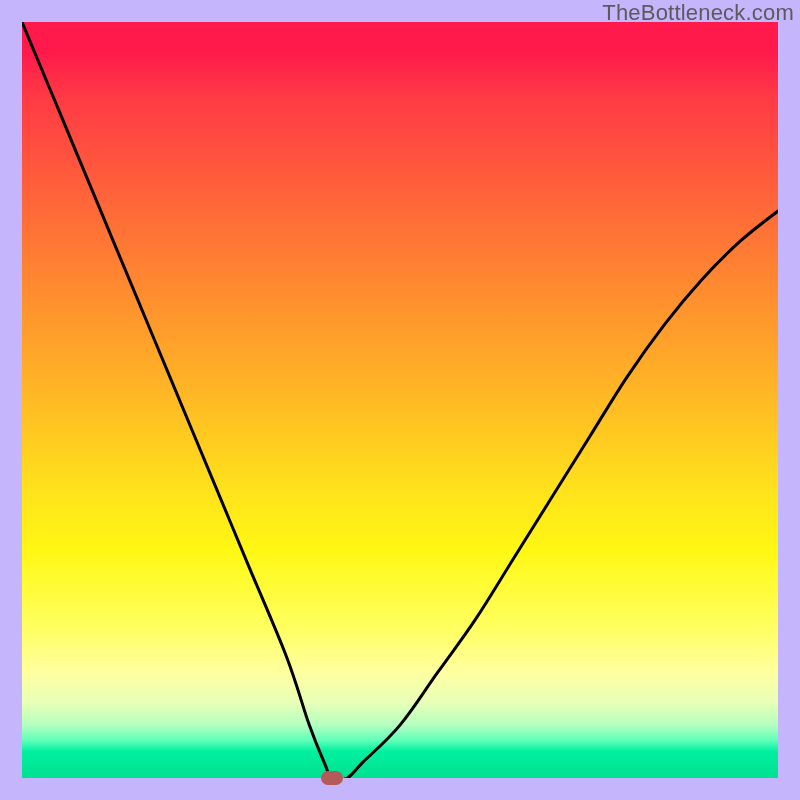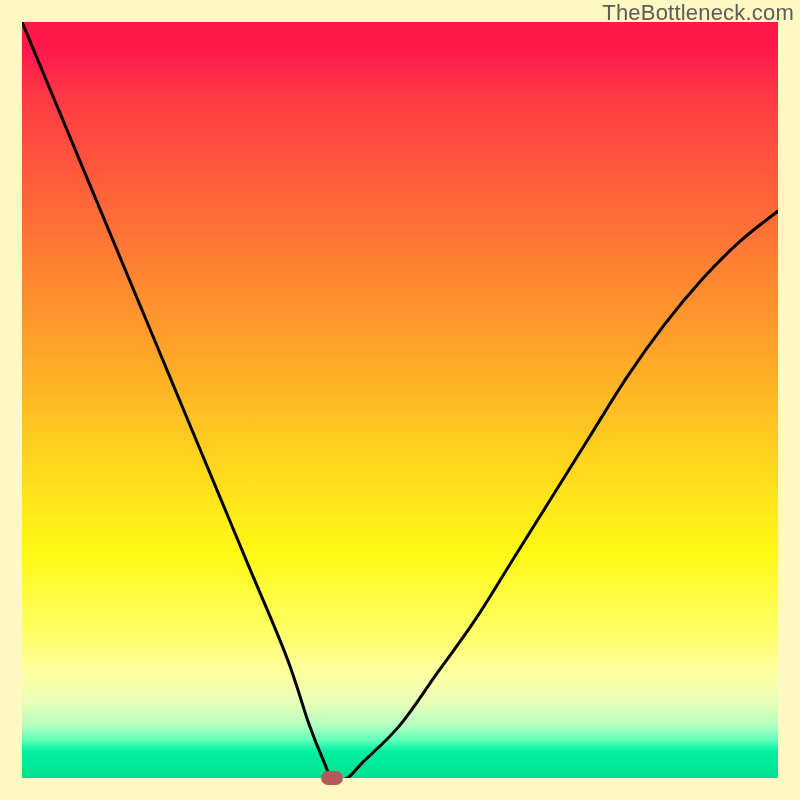--- a/index.html
+++ b/index.html
@@ -8,21 +8,21 @@
     width: 800px;
     height: 800px;
     background: #000;
     overflow: hidden;
     font-family: Arial, Helvetica, sans-serif;
   }
   .frame {
     position: absolute;
     width: 800px;
     height: 800px;
-    background: #fef9c3;
+    background: #c4b5fd;
   }
   .plot {
     position: absolute;
     left: 22px;
     top: 22px;
     width: 756px;
     height: 756px;
     background: linear-gradient(to bottom,
       #ff1a4b 0%,
       #ff1a4b 4%,

